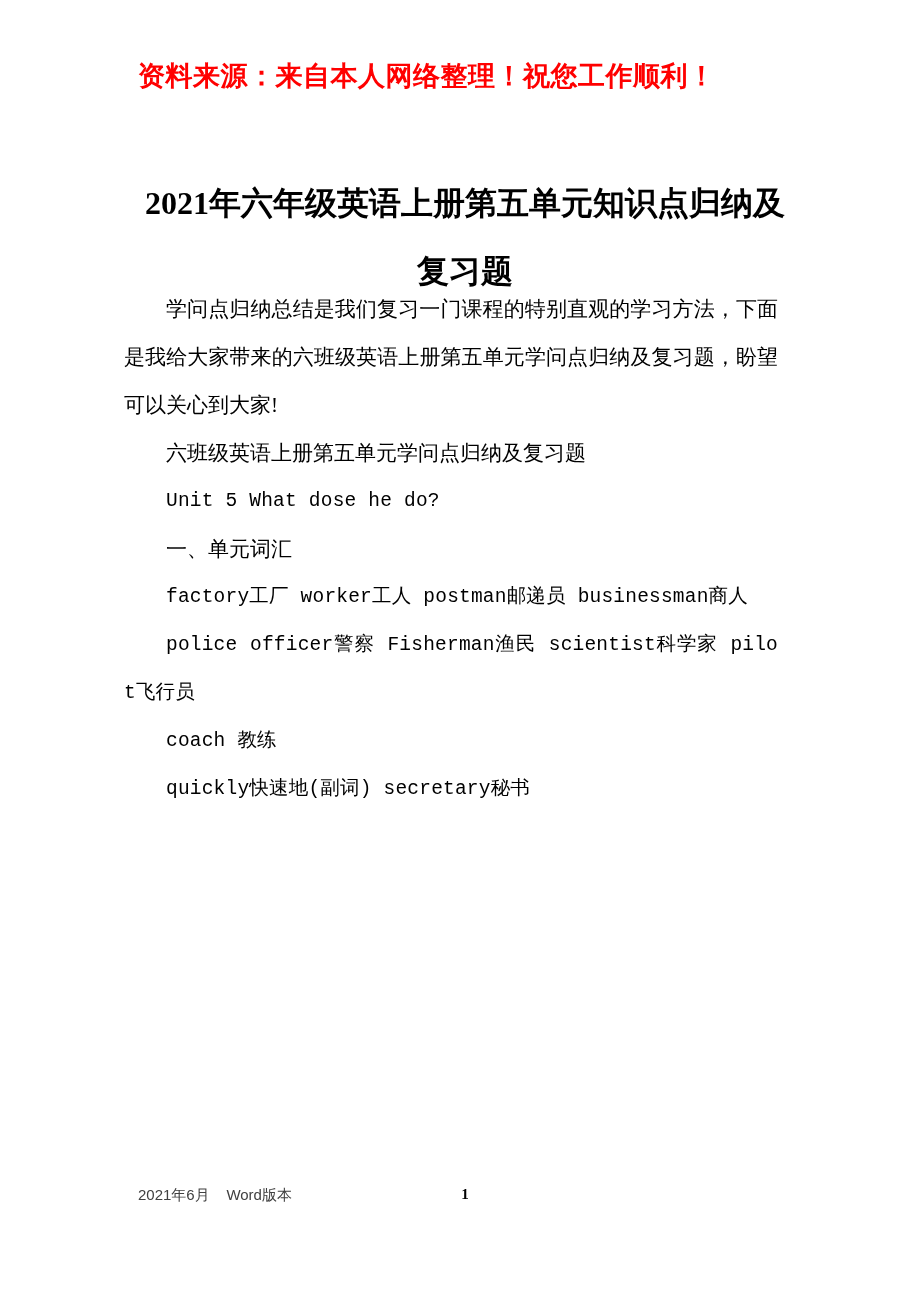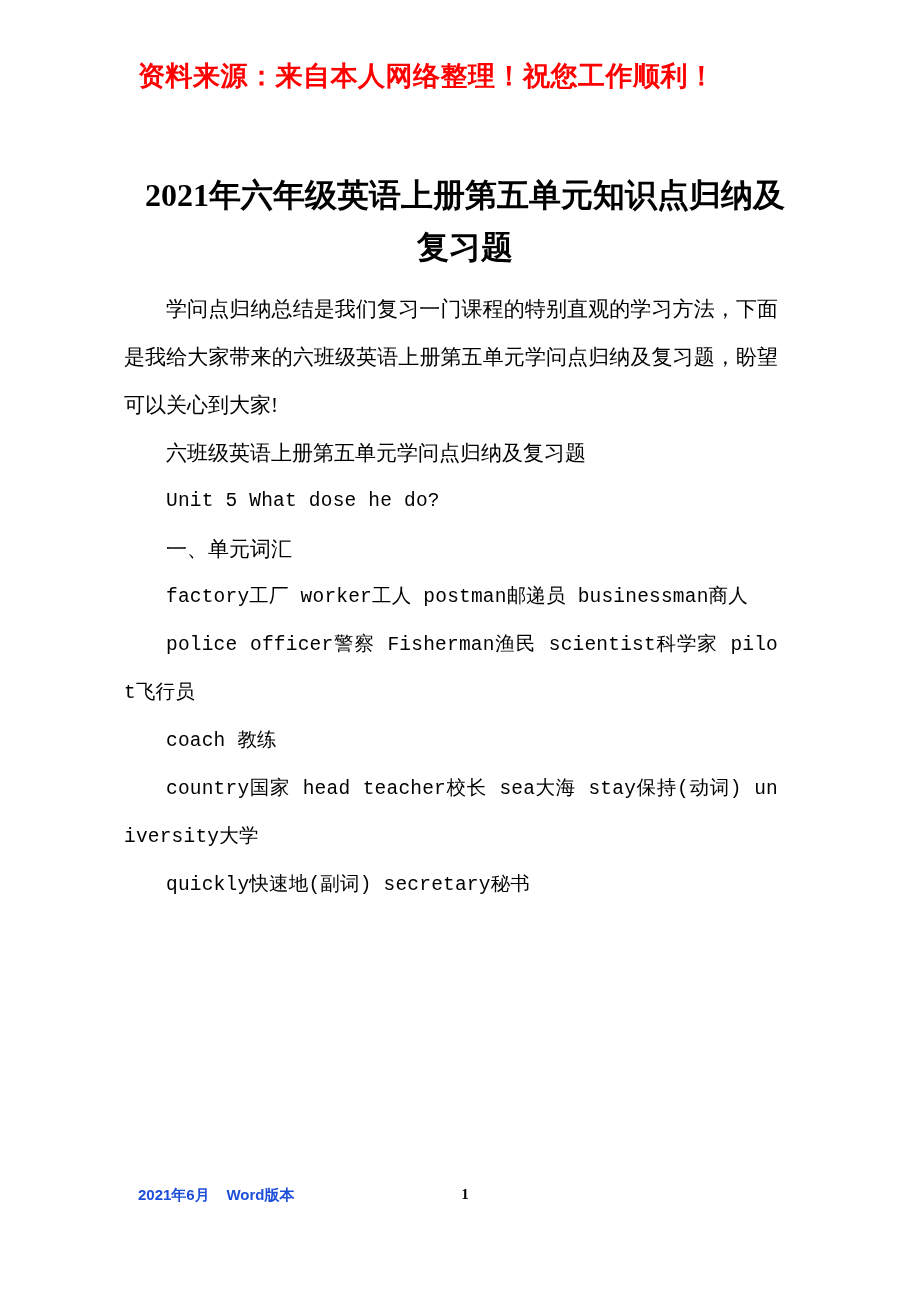--- a/index.html
+++ b/index.html
@@ -33,21 +33,21 @@
   
   .doc-title {
     position: absolute;
     left: 138px;
     top: 148px;
     width: 654px;
     text-align: center;
     font-family: "Liberation Serif", "DejaVu Serif", serif;
     font-weight: bold;
     font-size: 32px;
-    line-height: 52px;
+    line-height: 68px;
     color: #000000;
   }
 
   
   .doc-body {
     position: absolute;
     left: 124px;
     top: 285px;
     width: 654px;
     color: #000000;
@@ -81,23 +81,23 @@
     position: absolute;
     left: 138px;
     top: 1186px;
     width: 654px;
     height: 30px;
   }
   .footer-left {
     position: absolute;
     left: 0;
     top: 0;
-    color: #1d4ed8;
+    color: #404040;
     font-family: "Liberation Sans", "DejaVu Sans", sans-serif;
-    font-weight: bold;
+    font-weight: normal;
     font-size: 15px;
     white-space: pre;
   }
   .footer-page {
     position: absolute;
     left: 0;
     top: 0;
     width: 654px;
     text-align: center;
     color: #000000;
@@ -116,21 +116,20 @@
   <h1 class="doc-title">2021年六年级英语上册第五单元知识点归纳及复习题</h1>
 
   <div class="doc-body">
     <p class="para">学问点归纳总结是我们复习一门课程的特别直观的学习方法，下面是我给大家带来的六班级英语上册第五单元学问点归纳及复习题，盼望可以关心到大家!</p>
     <p class="para">六班级英语上册第五单元学问点归纳及复习题</p>
     <p class="para mono">Unit 5 What dose he do?</p>
     <p class="para">一、单元词汇</p>
     <p class="para mono-serifmix">factory工厂 worker工人 postman邮递员 businessman商人</p>
     <p class="para mono-serifmix">police officer警察 Fisherman渔民 scientist科学家 pilot飞行员</p>
     <p class="para mono-serifmix">coach 教练</p>
-    <p class="para mono-serifmix">country国家 head teacher校长 sea大海 stay保持(动词) university大学</p>
     <p class="para mono-serifmix">quickly快速地(副词) secretary秘书</p>
   </div>
 
   <div class="doc-footer">
     <div class="footer-left"><span>2021年6月</span><span>&nbsp;&nbsp;&nbsp;&nbsp;</span><span>Word版本</span></div>
     <div class="footer-page">1</div>
   </div>
 
 </div>
 

